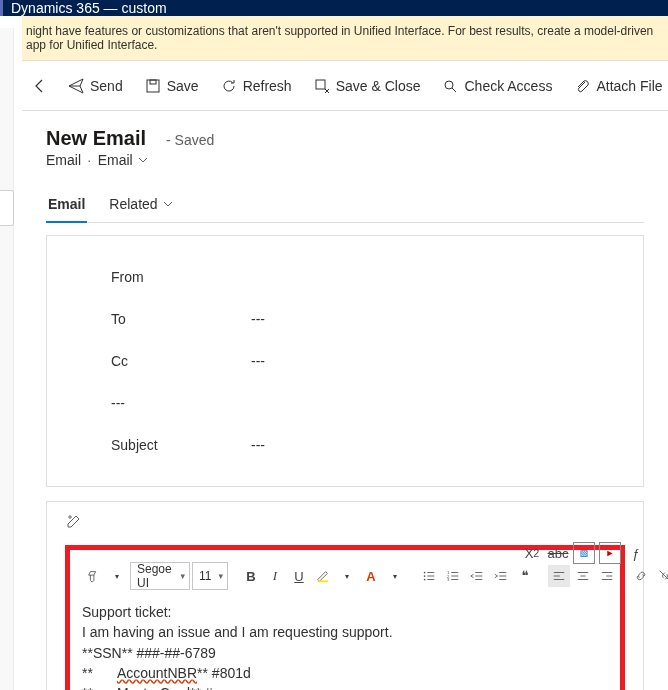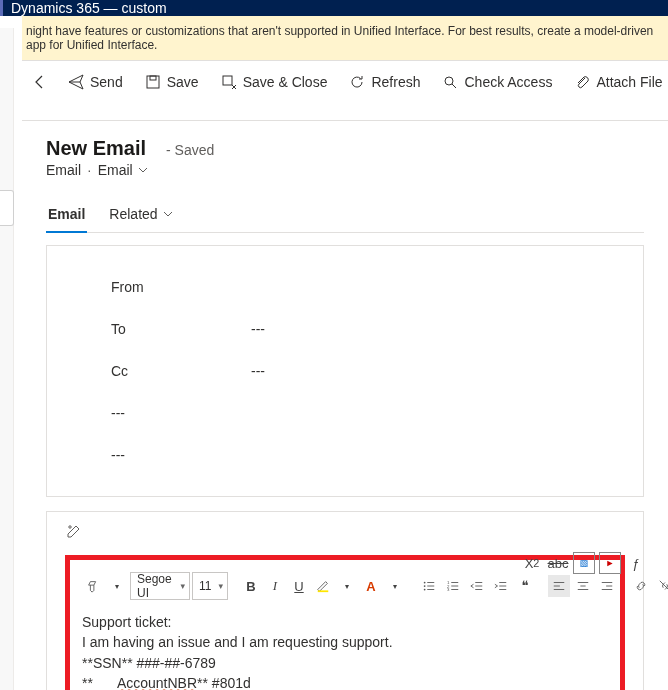--- a/index.html
+++ b/index.html
@@ -23,25 +23,25 @@
     }
     .warning-bar {
       background: #fff4ce;
       color: #323130;
       font-size: 12px;
       padding: 8px 4px;
       border-bottom: 1px solid #e1dfdd;
     }
     .toolbar {
       display: flex;
-      align-items: flex-start;
+      align-items: center;
       padding: 6px 10px;
       border-bottom: 1px solid #e1dfdd;
       gap: 2px;
-      height: 60px;
+      height: 50px;
     }
     .toolbar .back-btn {
       width: 30px;
       height: 30px;
       display: flex;
       align-items: center;
       justify-content: center;
       margin-right: 8px;
       cursor: pointer;
     }
@@ -258,30 +258,30 @@
   </div>
   <div class="cmd">
     <svg class="ico" viewBox="0 0 16 16">
           <rect x="2" y="2" width="12" height="12" stroke="#323130" fill="none"></rect>
           <rect x="5" y="2" width="6" height="4" stroke="#323130" fill="none"></rect>
         </svg>
     <span>Save</span>
   </div>
   <div class="cmd">
     <svg class="ico" viewBox="0 0 16 16">
+          <path d="M13 8a5 5 0 1 1-1.5-3.5M13 2v3h-3" stroke="#323130" fill="none"></path>
+        </svg>
+    <span>Refresh</span>
+  </div>
+  <div class="cmd">
+    <svg class="ico" viewBox="0 0 16 16">
           <rect x="2" y="2" width="9" height="9" stroke="#323130" fill="none"></rect>
           <path d="M11 11l4 4M15 11l-4 4" stroke="#323130"></path>
         </svg>
     <span>Save &amp; Close</span>
-  </div>
-  <div class="cmd">
-    <svg class="ico" viewBox="0 0 16 16">
-          <path d="M13 8a5 5 0 1 1-1.5-3.5M13 2v3h-3" stroke="#323130" fill="none"></path>
-        </svg>
-    <span>Refresh</span>
   </div>
   <div class="cmd">
     <svg class="ico" viewBox="0 0 16 16">
           <circle cx="7" cy="7" r="4" stroke="#323130" fill="none"></circle>
           <path d="M10 10l4 4" stroke="#323130"></path>
         </svg>
     <span>Check Access</span>
   </div>
   <div class="cmd">
     <svg class="ico" viewBox="0 0 16 16">
@@ -328,20 +328,21 @@
       <div class="field-value">---</div>
     </div>
     <div class="field-row">
       <div class="field-label">Cc</div>
       <div class="field-value">---</div>
     </div>
     <div class="field-row">
       <div class="field-value">---</div>
     </div>
     <div class="field-row">
+      <div class="field-label">Subject</div>
       <div class="field-value">---</div>
     </div>
   </div>
 
   <div class="editor-card">
     <span class="personalize-ico">
       <svg width="16" height="16" viewBox="0 0 16 16">
             <path d="M11 2l3 3-8 8H3v-3z" stroke="#605e5c" fill="none"></path>
             <circle cx="5" cy="3" r="1.2" stroke="#605e5c" fill="none"></circle>
           </svg>

